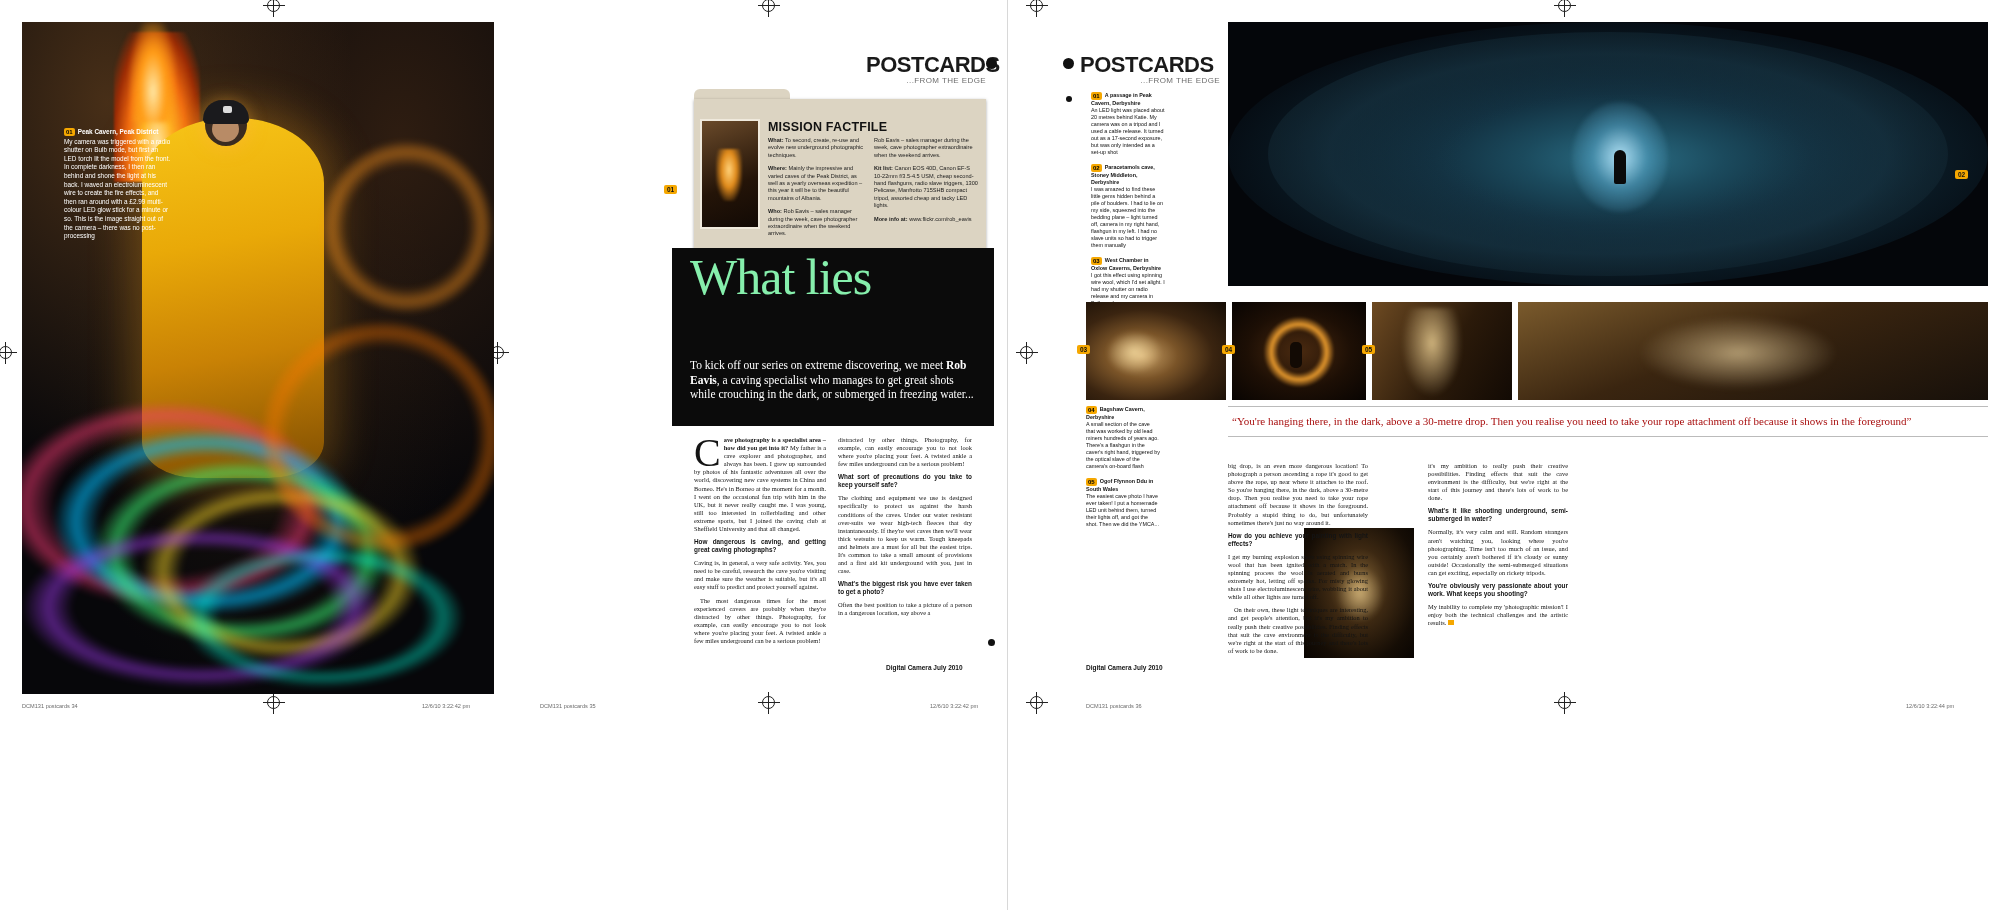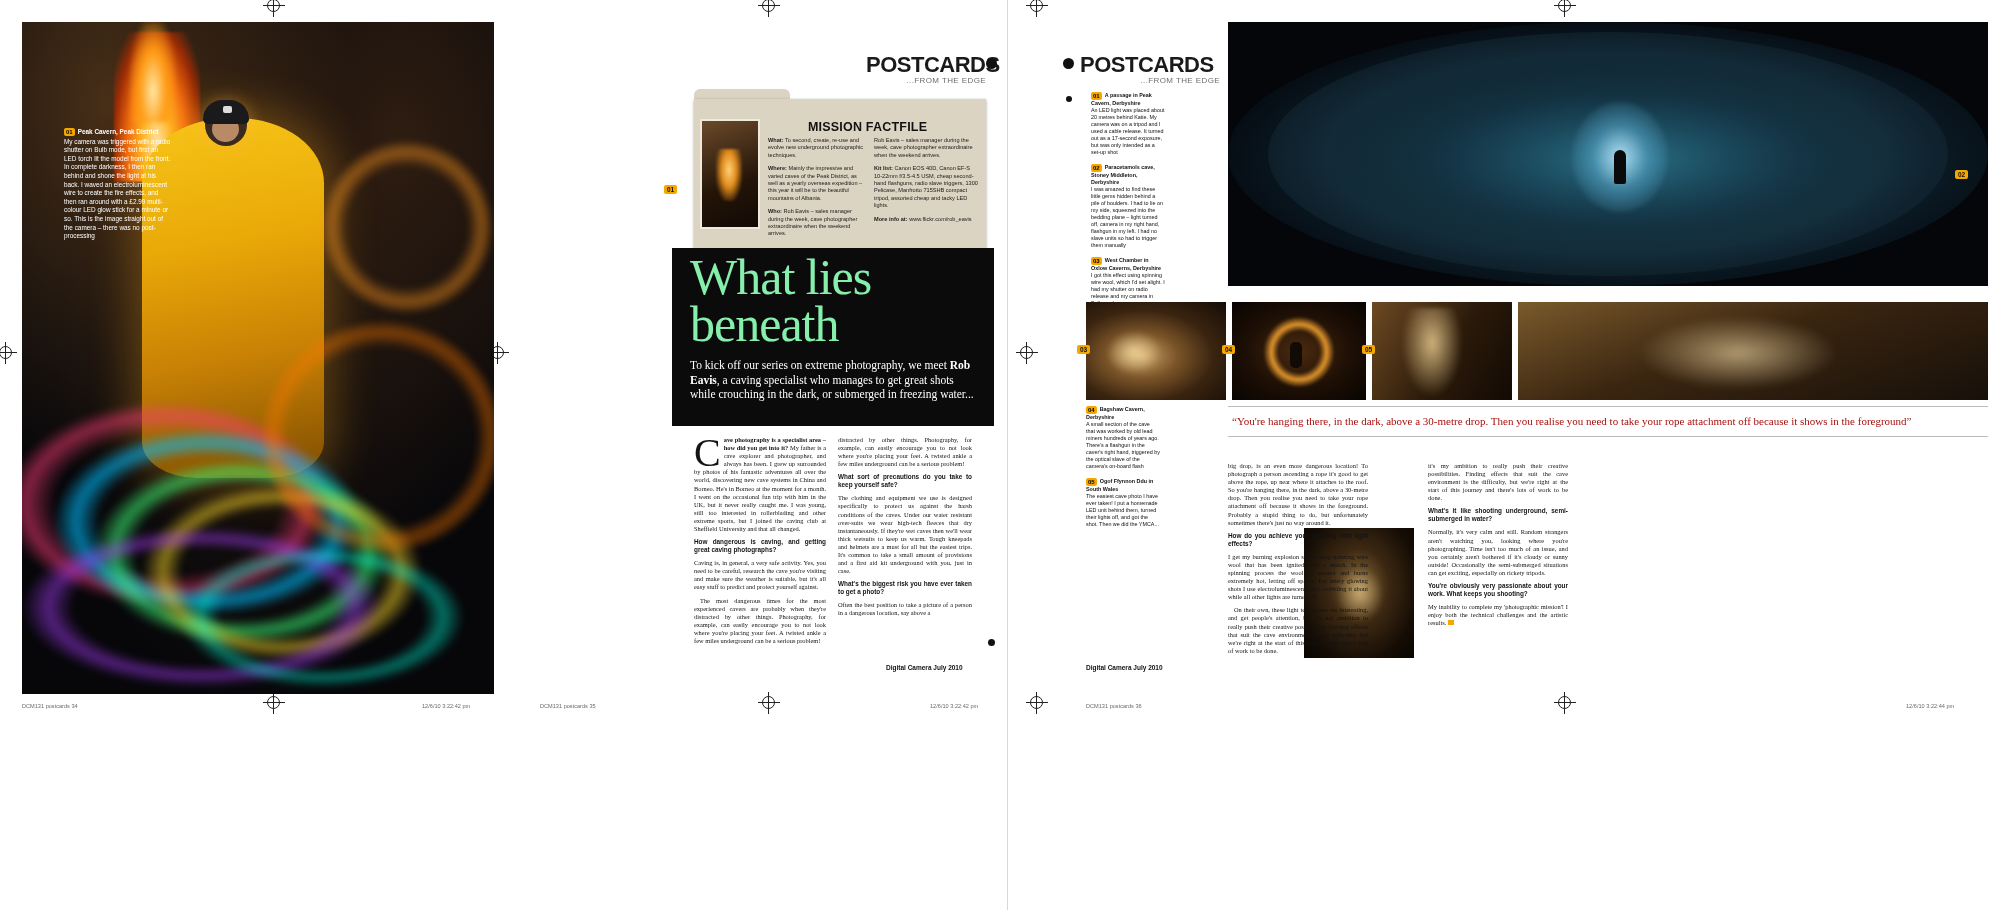--- a/index.html
+++ b/index.html
@@ -86,21 +86,21 @@
     position:absolute; left:694px; top:89px; width:96px; height:12px;
     background:#dcd4c2; border-radius:6px 6px 0 0;
   }
   #factPhoto {
     position:absolute; left:6px; top:20px; width:60px; height:110px;
     background:linear-gradient(160deg,#6a4a2a,#241408 60%,#120a05);
     border:2px solid #efe9dc;
   }
   #factPhoto .fp-glow { position:absolute; left:14px; top:28px; width:26px; height:52px;
     background:radial-gradient(ellipse at 50% 40%, #ffd27a 0%, #e08b1c 40%, rgba(0,0,0,0) 78%); filter:blur(1px); }
-  .factTitle { position:absolute; left:74px; top:21px; font-size:12.5px; font-weight:bold; letter-spacing:.2px; color:#121212;margin-left:40px; }
+  .factTitle { position:absolute; left:74px; top:21px; font-size:12.5px; font-weight:bold; letter-spacing:.2px; color:#121212; }
   .factColA { position:absolute; left:74px; top:38px; width:98px; font-size:5.6px; line-height:7.4px; color:#1b1b1b; }
   .factColB { position:absolute; left:180px; top:38px; width:104px; font-size:5.6px; line-height:7.4px; color:#1b1b1b; }
   .factColA b, .factColB b { font-size:5.6px; }
 
   
   #pcL { position:absolute; left:866px; top:52px; width:120px; text-align:right; }
   .pcWord { font-size:22px; font-weight:bold; letter-spacing:-.5px; color:#1a1a1a; }
   .pcSub { font-size:8px; color:#6e6e6e; letter-spacing:.4px; margin-top:-2px;text-align:right; }
   .pcDot { position:absolute; width:11px; height:11px; border-radius:50%; background:#111; }
 
@@ -249,24 +249,23 @@
 
   <div id="pcL">
     <div class="pcWord">POSTCARDS</div>
     <div class="pcSub">...FROM THE EDGE</div>
   </div>
   <div class="pcDot" style="left:986px;top:58px;"></div>
 
   <div id="headPanel">
     <div class="bigHead">
       <span>What lies</span><br>
-      <span>beneath</span>
     </div>
     <div class="standfirst">
-      <span>To kick off our series on extreme photography, we meet </span><b>Rob Eavis</b><span>, a caving specialist who manages to get great shots while crouching in the dark, or submerged in freezing water...</span>
+      <span>To kick off our series on extreme discovering, we meet </span><b>Rob Eavis</b><span>, a caving specialist who manages to get great shots while crouching in the dark, or submerged in freezing water...</span>
     </div>
   </div>
 
   <div class="colwrap bodycol" style="left:694px;top:436px;width:132px;">
     <p style="margin:0 0 5px 0;">
       <span class="dropcap">C</span><b>ave photography is a specialist area – how did you get into it?</b>
       <span>My father is a cave explorer and photographer, and always has been. I grew up surrounded by photos of his fantastic adventures all over the world, discovering new cave systems in China and Borneo. He's in Borneo at the moment for a month. I went on the occasional fun trip with him in the UK, but it never really caught me. I was young, still too interested in rollerblading and other extreme sports, but I joined the caving club at Sheffield University and that all changed.</span>
     </p>
     <p class="qhead">How dangerous is caving, and getting great caving photographs?</p>
     <p>Caving is, in general, a very safe activity. Yes, you need to be careful, research the cave you're visiting and make sure the weather is suitable, but it's all easy stuff to predict and protect yourself against.</p>

